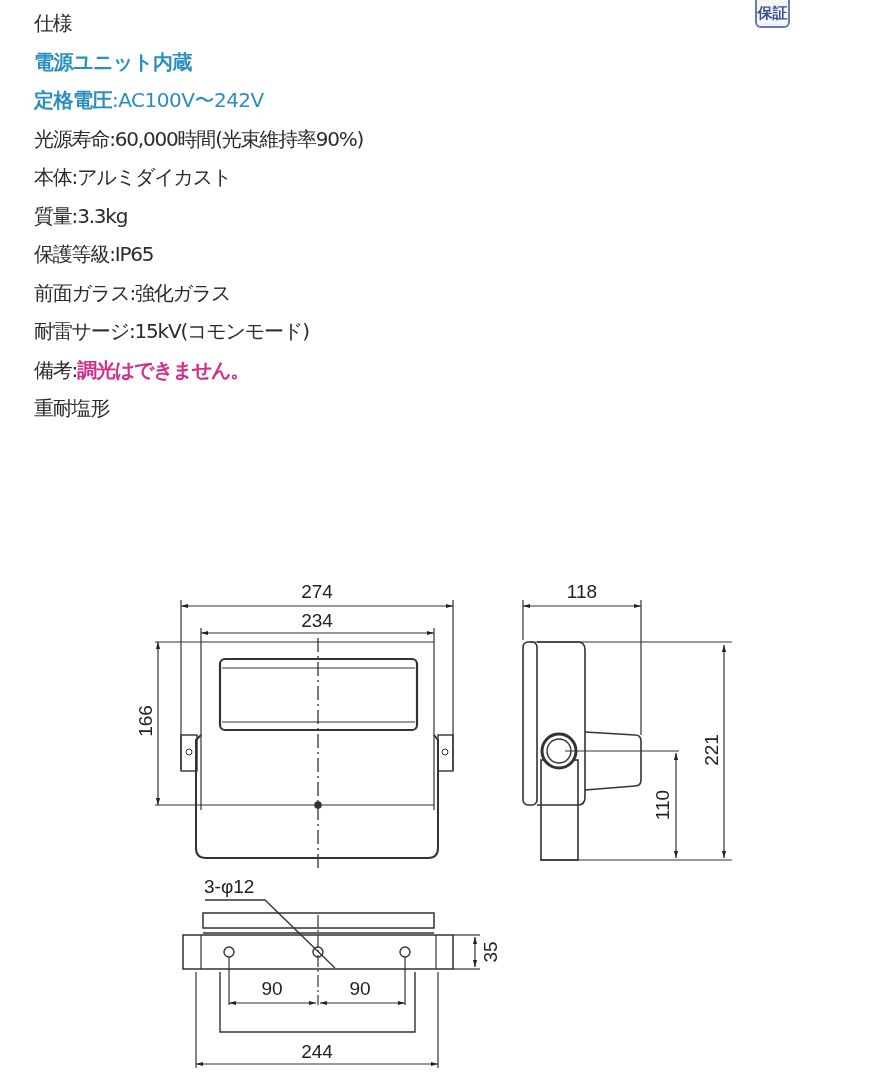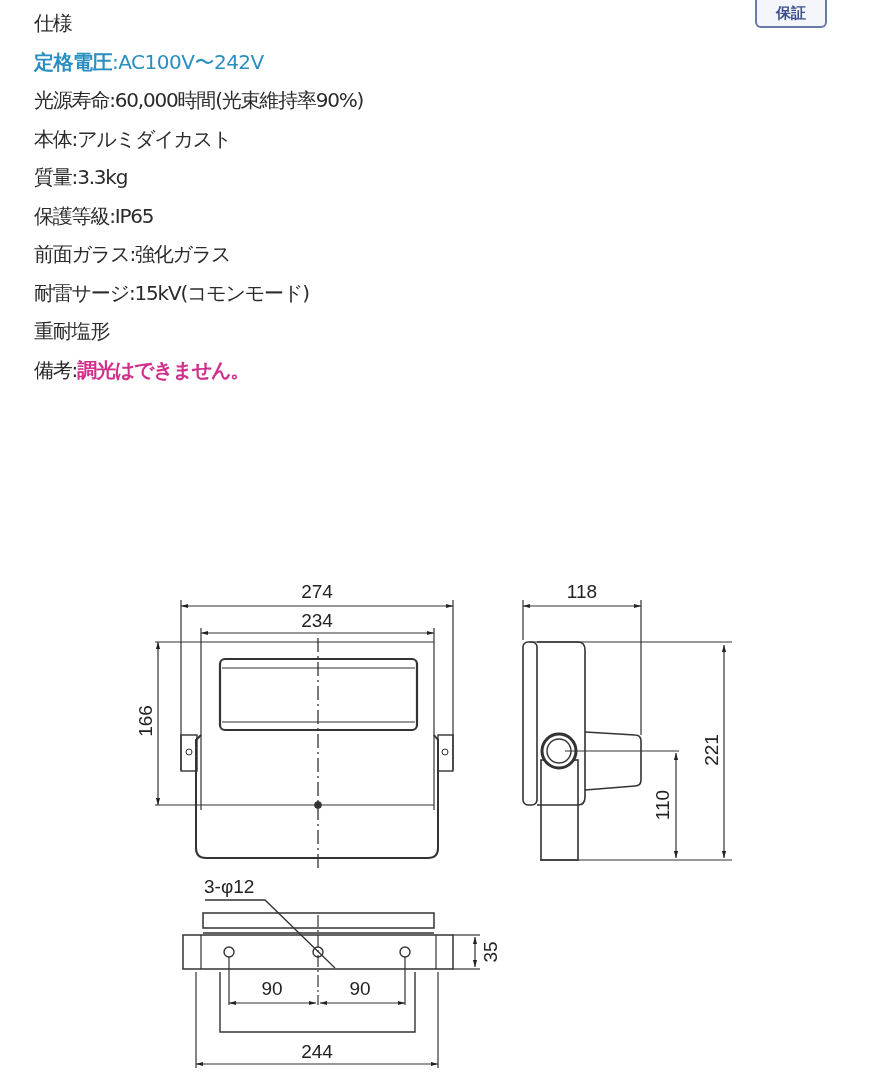--- a/index.html
+++ b/index.html
@@ -3,44 +3,45 @@
 <meta charset="utf-8">
 <style>
   html, body { margin: 0; padding: 0; background: #ffffff; }
   body { width: 874px; height: 1080px; position: relative; overflow: hidden;
          font-family: "DejaVu Sans", "Liberation Sans", sans-serif; color: #2b2b2b; }
   .specs { position: absolute; left: 34px; top: 4px; }
   .line { font-size: 20px; line-height: 38.5px; white-space: nowrap; letter-spacing: -1.2px; }
   .blue { color: #2a8fc0; font-weight: bold; letter-spacing: -0.5px; }
   .blue .val { font-weight: normal; }
   .magenta { color: #d12f8c; font-weight: bold; }
-  .badge { position: absolute; left: 755px; top: 0px; width: 72px; height: 28px;
+  .badge { position: absolute; left: 755px; top: 0px; width: 35px; height: 28px;
            border: 2px solid #6a7aa8; border-top: none; border-radius: 0 0 6px 6px;
            color: #3d4f8a; font-weight: bold; font-size: 15px; text-align: center;
            line-height: 26px; box-sizing: border-box; background: #f4f6fb; }
   svg text { font-family: "Liberation Sans", "DejaVu Sans", sans-serif; fill: #222; }
 </style>
 </head>
 <body>
 
 <div class="badge">保証</div>
 
 <div class="specs">
   <div class="line">仕様</div>
+  <div class="line blue">電源ユニット内蔵</div>
   <div class="line blue">
     <span>定格電圧</span><span class="val">:</span><span class="val">AC100V〜242V</span>
   </div>
   <div class="line"><span>光源寿命</span><span>:</span><span>60,000時間(光束維持率90%)</span></div>
   <div class="line"><span>本体</span><span>:</span><span>アルミダイカスト</span></div>
   <div class="line"><span>質量</span><span>:</span><span>3.3kg</span></div>
   <div class="line"><span>保護等級</span><span>:</span><span>IP65</span></div>
   <div class="line"><span>前面ガラス</span><span>:</span><span>強化ガラス</span></div>
   <div class="line"><span>耐雷サージ</span><span>:</span><span>15kV(コモンモード)</span></div>
+  <div class="line"><span>備考</span><span>:</span><span class="magenta">調光はできません。</span></div>
   <div class="line">重耐塩形</div>
-  <div class="line"><span>備考</span><span>:</span><span class="magenta">調光はできません。</span></div>
 </div>
 
 <svg width="874" height="1080" style="position:absolute;left:0;top:0" viewBox="0 0 874 1080">
   <defs>
     <marker id="arr" viewBox="0 0 10 10" refX="10" refY="5" markerWidth="6" markerHeight="6" orient="auto-start-reverse">
       <path d="M0,2 L10,5 L0,8 z" fill="#222"></path>
     </marker>
   </defs>
   <g stroke="#333" fill="none" stroke-width="1.6">
 

